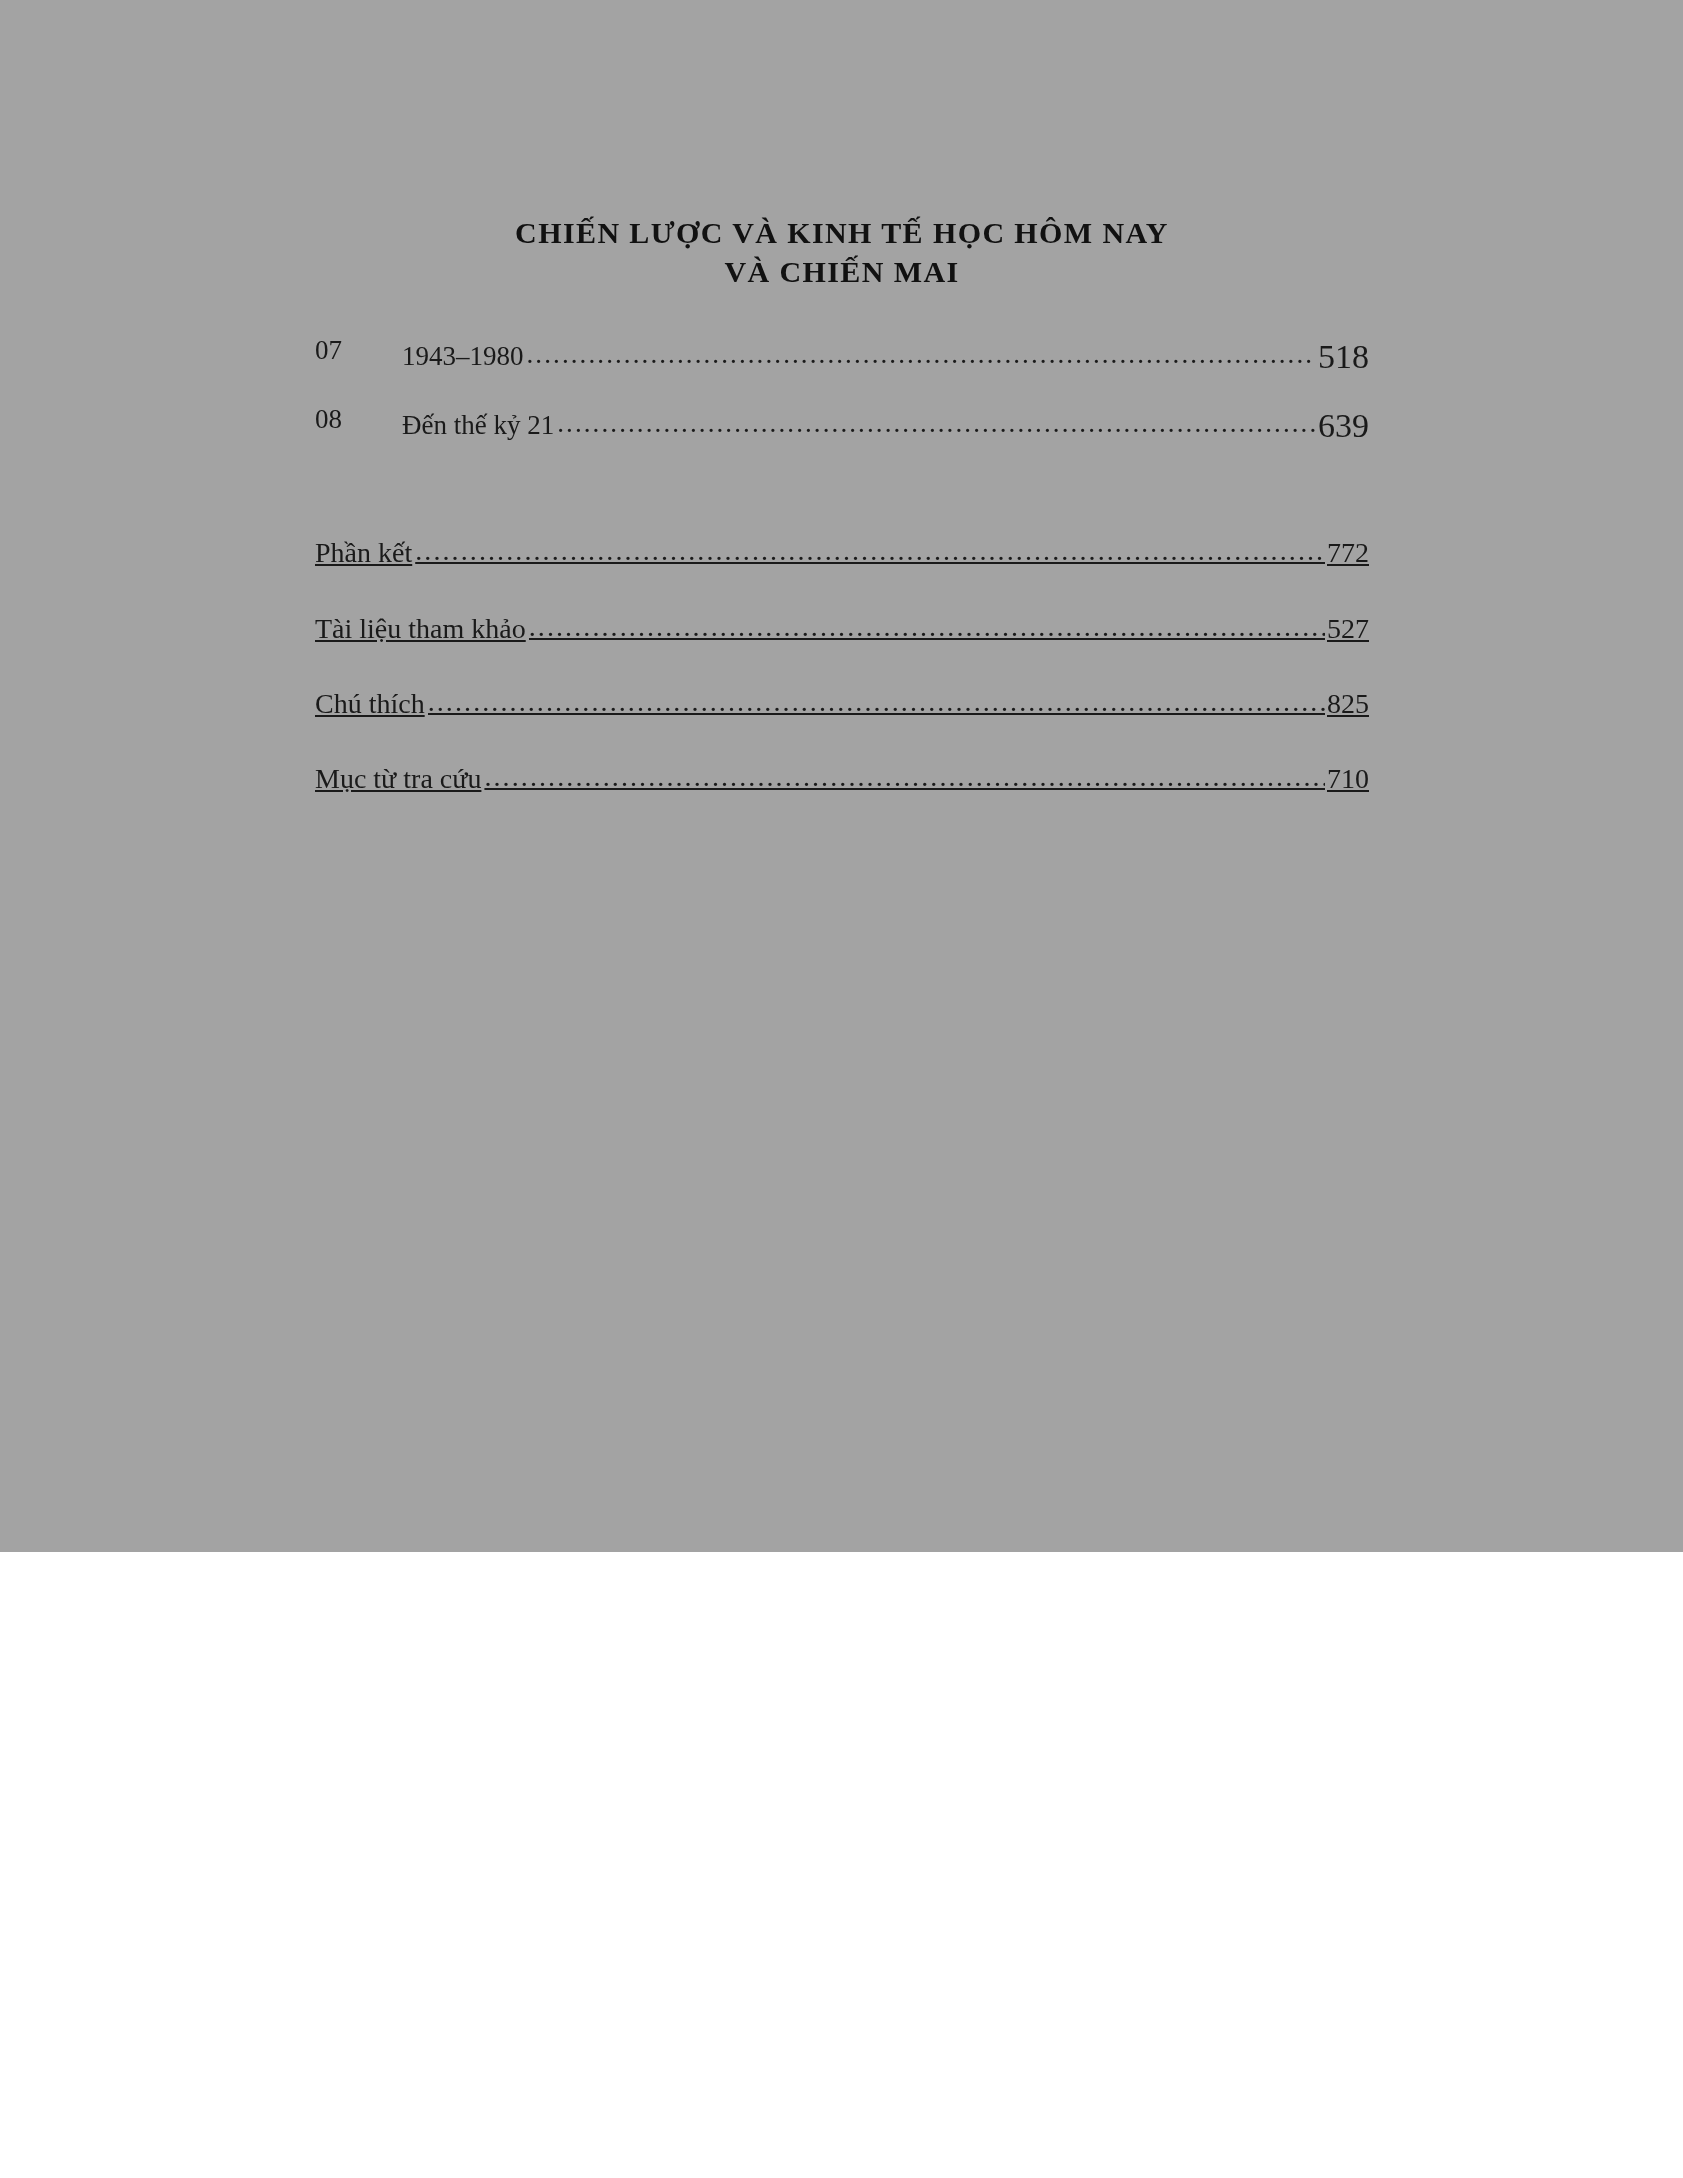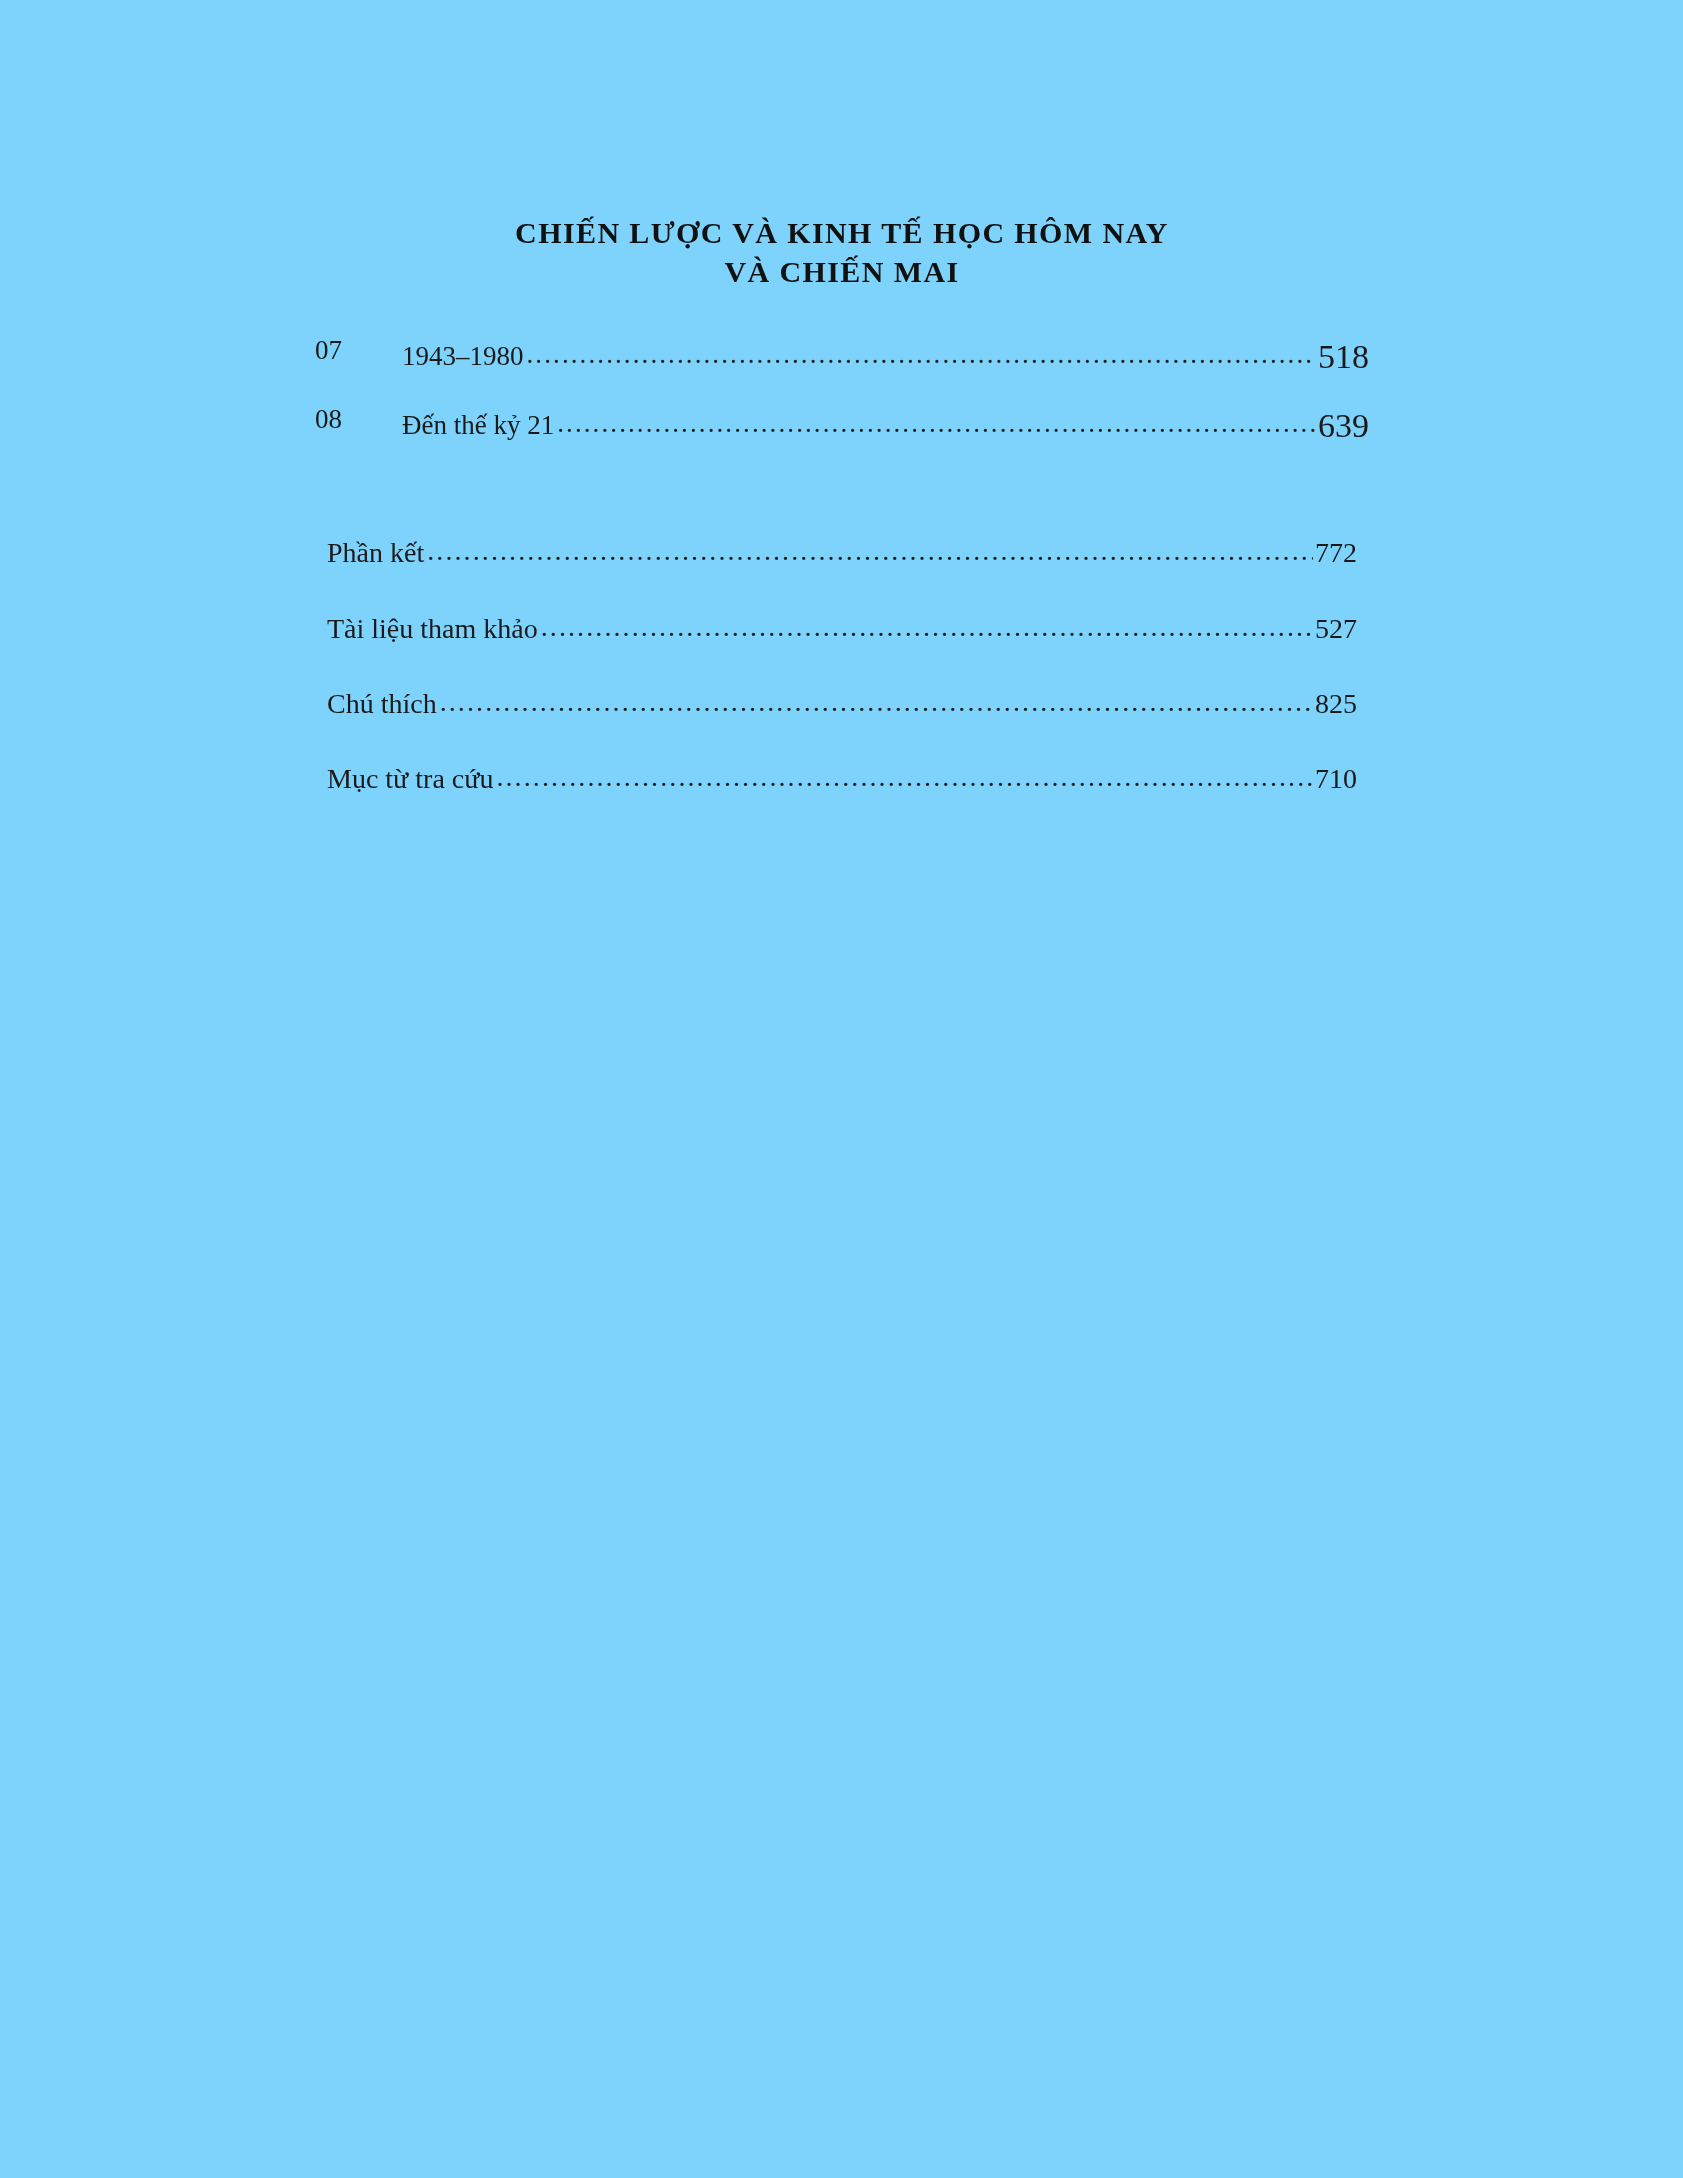--- a/index.html
+++ b/index.html
@@ -15,22 +15,22 @@
     font-family: "Liberation Serif", serif;
     color: #1a1a1a;
     overflow: hidden;
   }
 
   .page {
     position: absolute;
     top: 0;
     left: 0;
     width: 1683px;
-    height: 2178px;
-    background: #7dd3fc;
+    height: 1552px;
+    background: #a3a3a3;
   }
 
   .content {
     position: absolute;
     left: 315px;
     top: 213px;
     width: 1054px;
   }
 
   
@@ -107,24 +107,25 @@
     color: #1a1a1a;
     padding-left: 1px;
   }
 
   .plain-row {
     white-space: nowrap;
   }
 
   
   .backmatter {
-    margin: 12px;
+    margin: 0;
     padding: 0;
     list-style: none;
     margin-top: 77px;
+    text-decoration: underline;
   }
 
   .backmatter .toc-entry {
     margin-bottom: 30px;
     font-size: 28px;
   }
 
   .backmatter .toc-body .leader-text,
   .backmatter .leader-page,
   .backmatter .leader-dots {

